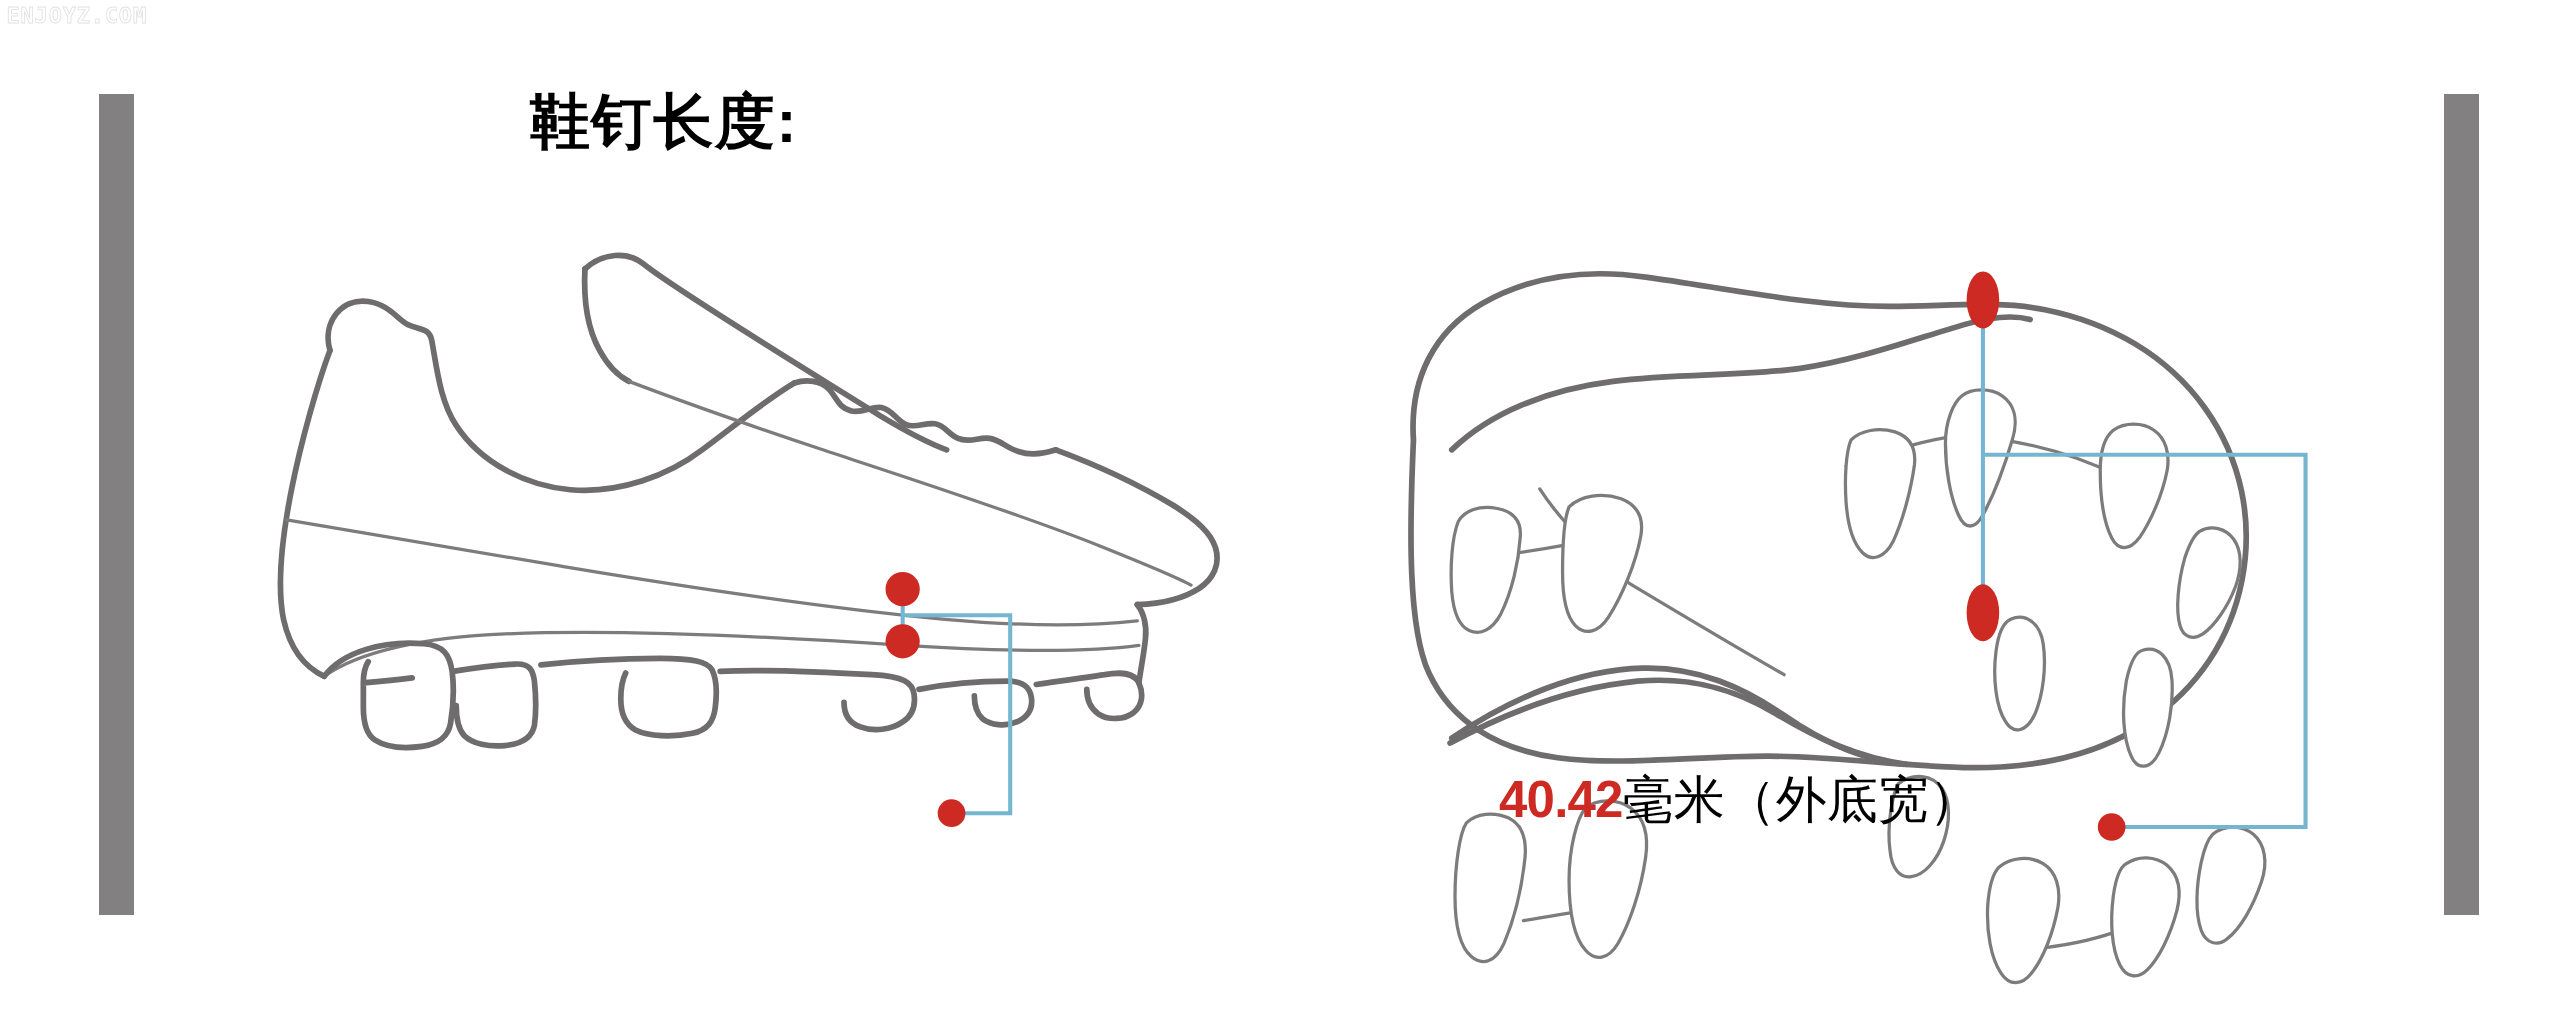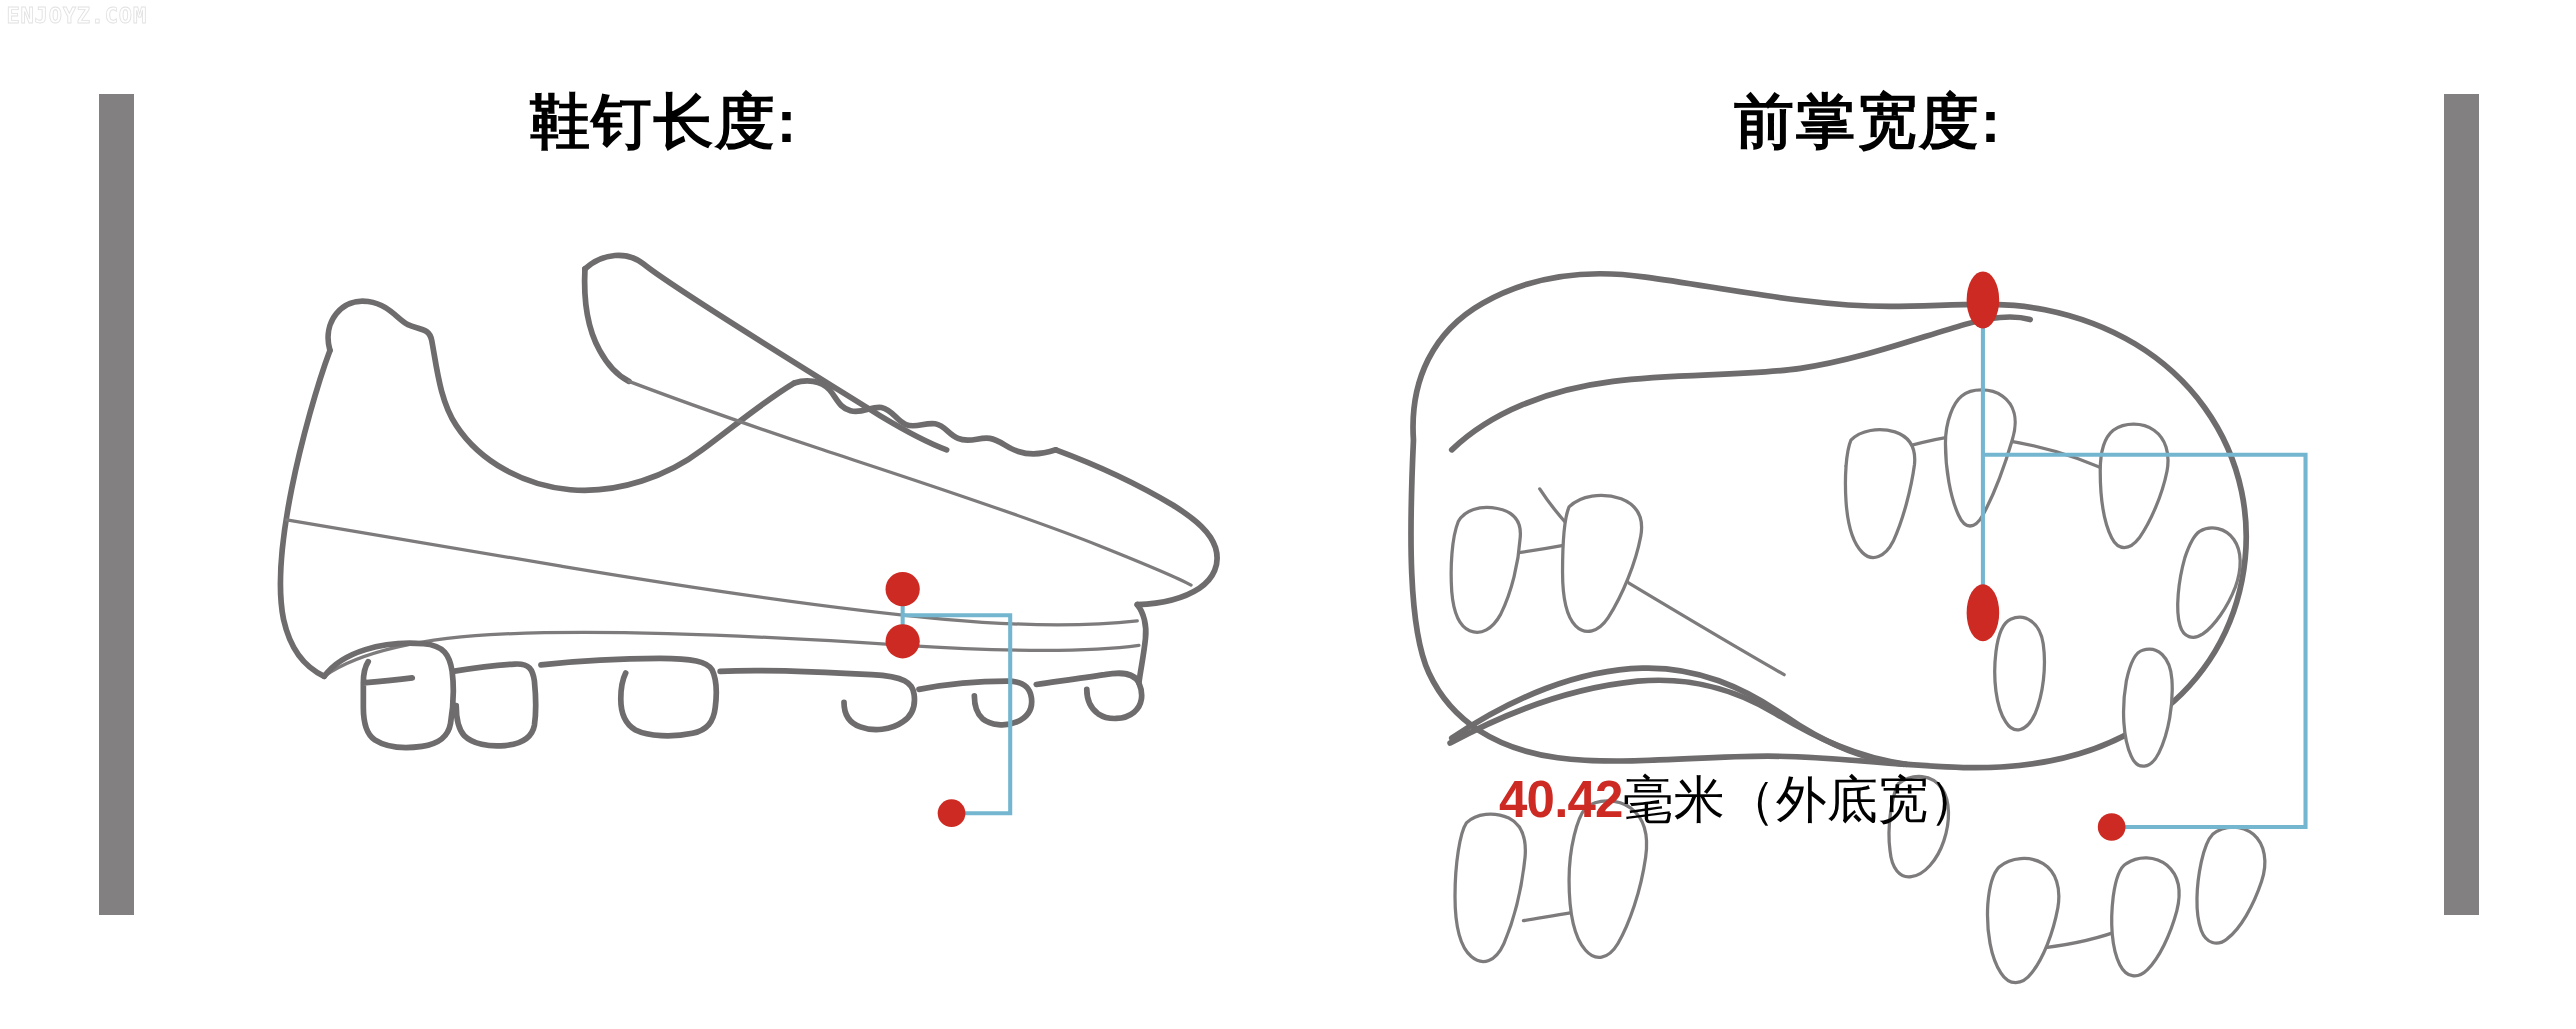--- a/index.html
+++ b/index.html
@@ -123,21 +123,20 @@
 <body>
 
 <div id="stage">
 
   <div class="watermark">ENJOYZ.COM</div>
 
   <div class="side-bar left"></div>
   <div class="side-bar right"></div>
 
   <div class="panel-title left">鞋钉长度:</div>
-  <div class="panel-title right">前掌宽度:</div>
 
   <svg class="figure" viewBox="0 0 3162 1264" xmlns="http://www.w3.org/2000/svg">
 
     <g>
 
       <path class="shoe-outline-heavy" d="M 405 430
            C 395 395, 420 365, 452 370
            C 478 374, 486 390, 500 398
            C 515 405, 527 402, 530 418
            C 536 450, 540 492, 560 522

